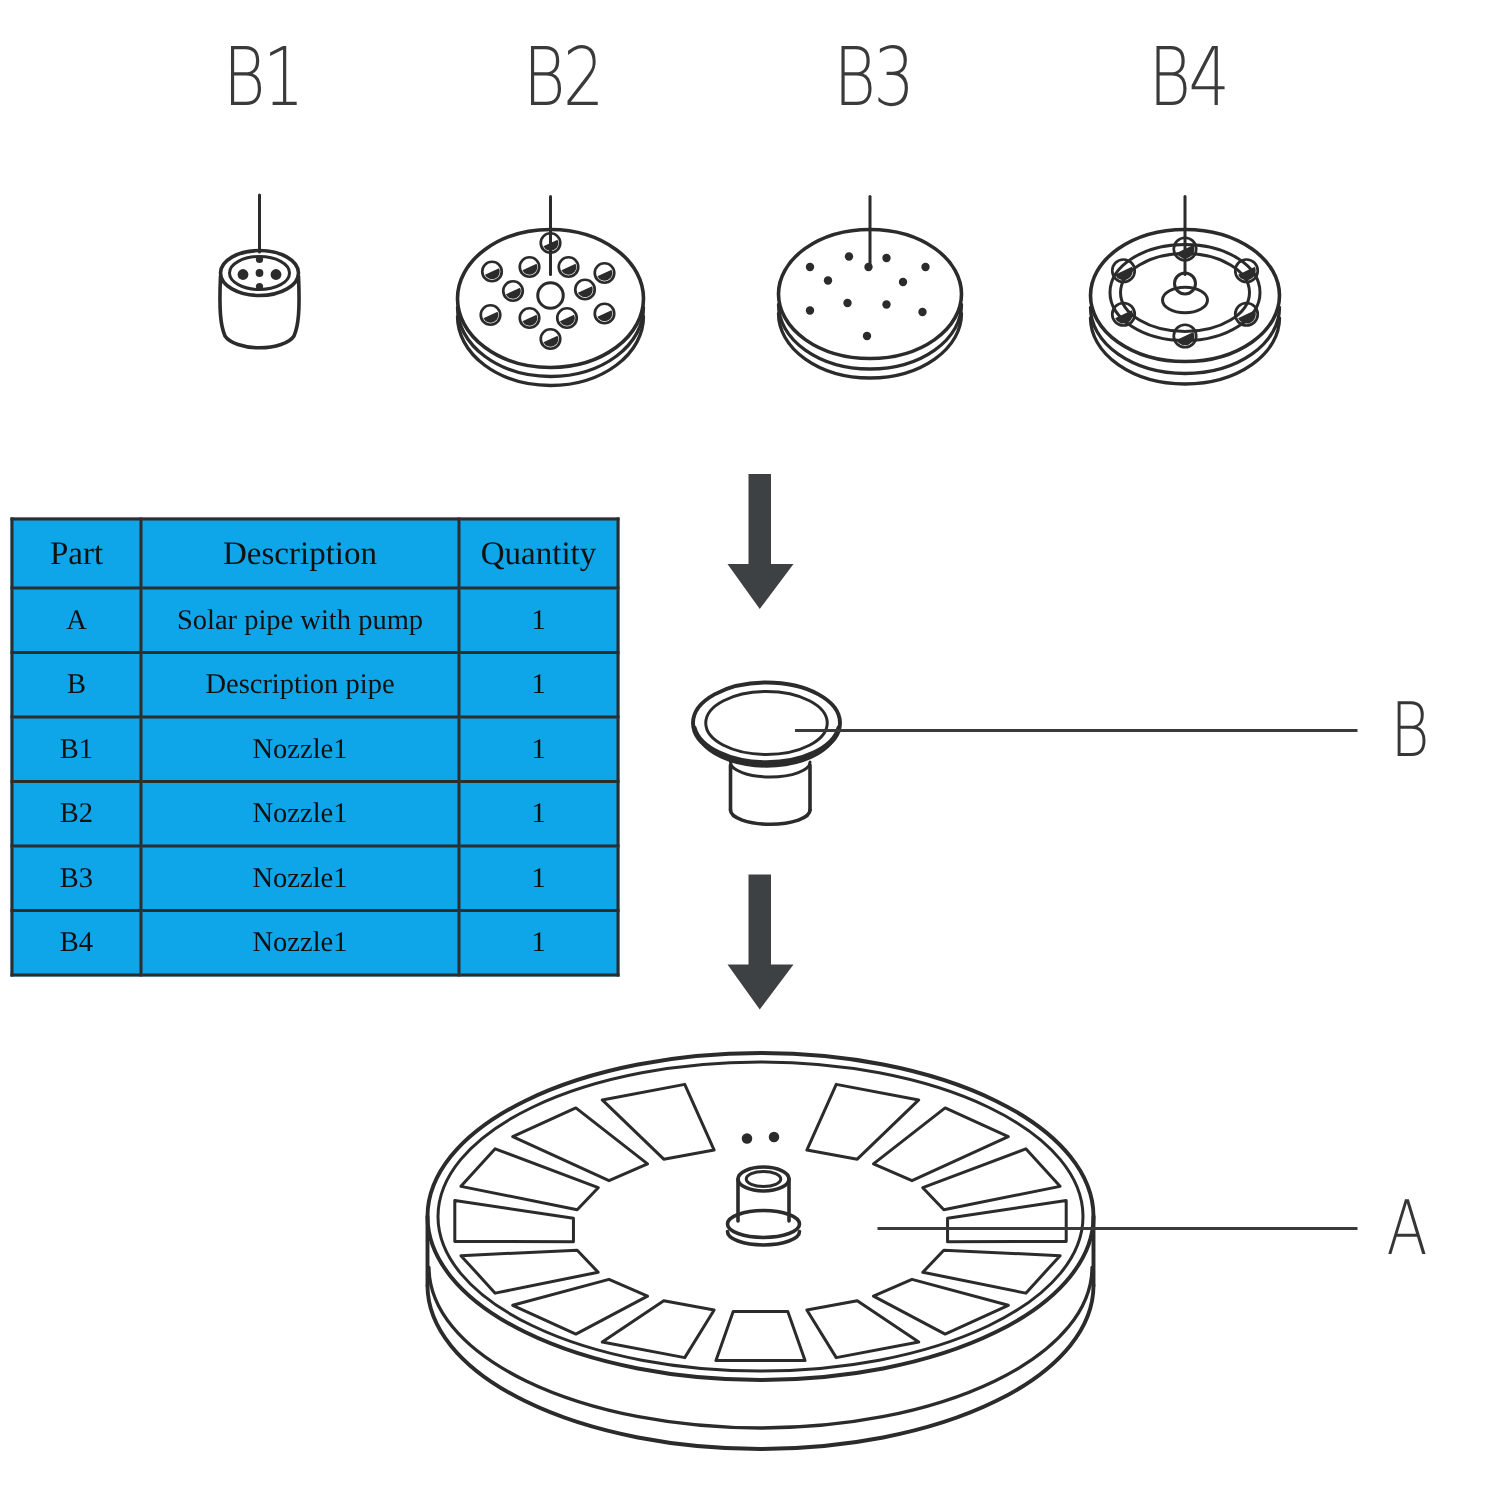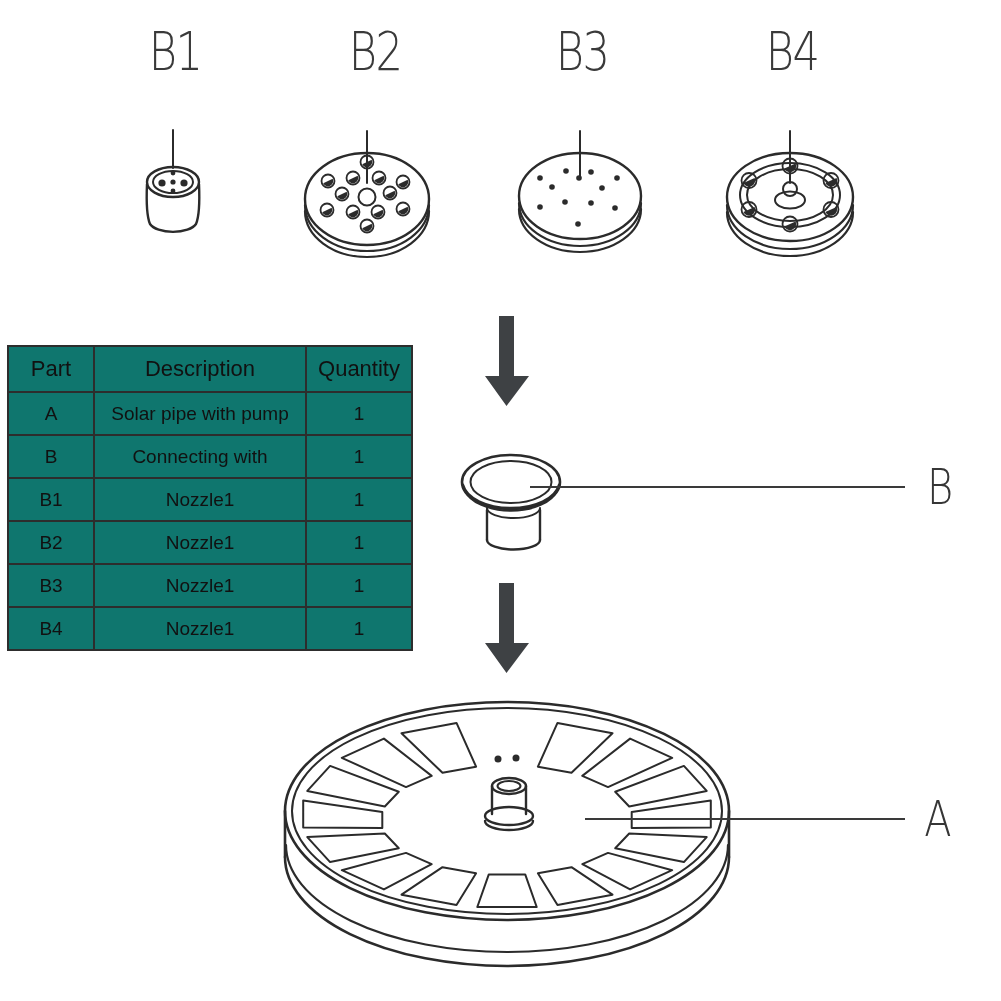--- a/index.html
+++ b/index.html
@@ -13,21 +13,21 @@
     transform:scaleX(0.80);letter-spacing:-2px;line-height:60px;
   }
   .callout-label{
     position:absolute;width:64px;text-align:center;
     font-family:"DejaVu Sans",sans-serif;font-weight:200;font-size:50px;color:#363636;
     transform:scaleX(0.80);line-height:56px;
   }
   .leader{position:absolute;height:0;border-top:2px solid #3a3a3a;}
   table.parts-table{
     position:absolute;left:7px;top:345px;width:398px;border-collapse:collapse;table-layout:fixed;
-    background:#0f766e;color:#111;
+    background:#0ea5e9;color:#111;font-family:Liberation Serif, serif;
   }
   .parts-table th,.parts-table td{border:2px solid #2d2d2d;text-align:center;vertical-align:middle;padding:0;}
   .parts-table th{height:44px;font-size:22px;font-weight:400;}
   .parts-table td{height:41px;font-size:19px;font-weight:400;}
   svg.draw{position:absolute;overflow:visible;}
 </style>
 </head>
 <body>
 
 <div class="nozzle-label" style="left:127px">B1</div>
@@ -146,21 +146,21 @@
     </tr>
   </thead>
   <tbody>
       <tr>
         <td>A</td>
         <td>Solar pipe with pump</td>
         <td>1</td>
       </tr>
       <tr>
         <td>B</td>
-        <td>Connecting with</td>
+        <td>Description pipe</td>
         <td>1</td>
       </tr>
       <tr>
         <td>B1</td>
         <td>Nozzle1</td>
         <td>1</td>
       </tr>
       <tr>
         <td>B2</td>
         <td>Nozzle1</td>

